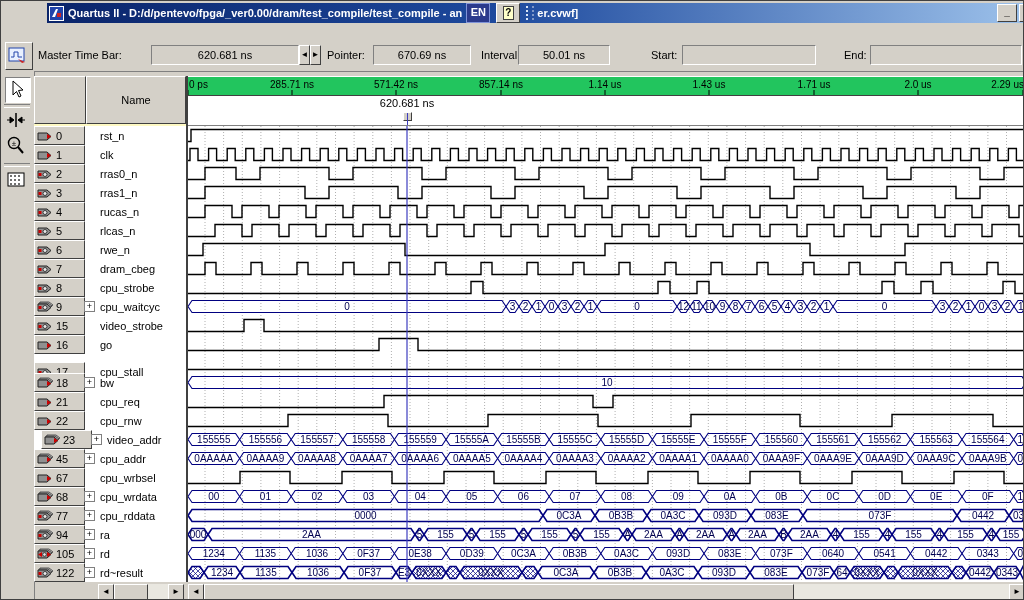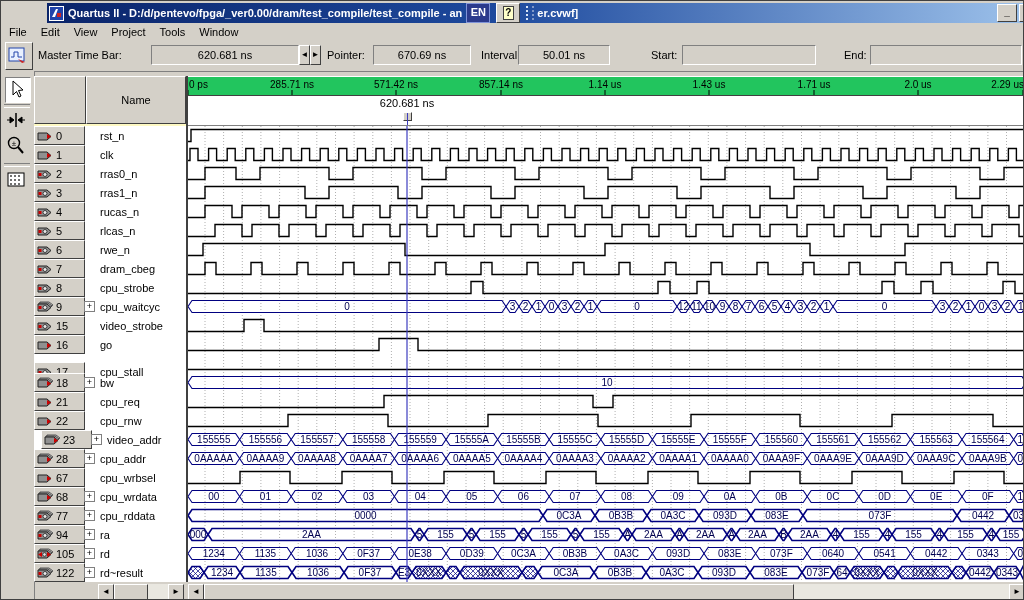--- a/index.html
+++ b/index.html
@@ -94,28 +94,20 @@
     <span class="help-btn"><span class="pg">?</span></span>
     <span class="grip"></span>
     <span class="ttl-tail">er.cvwf]</span>
     <span class="win-btns">
       <span class="wbtn">_</span>
       <span class="wbtn">❏</span>
       <span class="wbtn" style="margin-left:2px">✕</span>
     </span>
   </div>
 
-  <div class="menubar">
-      <span class="menu-item">File</span>
-      <span class="menu-item">Edit</span>
-      <span class="menu-item">View</span>
-      <span class="menu-item">Project</span>
-      <span class="menu-item">Tools</span>
-      <span class="menu-item">Window</span>
-    </div>
 
   <div class="toolbar">
     <div class="tb-btn">
       <svg width="24" height="24" viewBox="0 0 24 24">
         <rect x="3" y="5" width="15" height="13" fill="#e8f0ff" stroke="#2244aa"></rect>
         <path d="M5 14 h3 v-5 h4 v5 h4" stroke="#2244aa" fill="none"></path>
         <path d="M12 16 l7 3 l-3 1 z" fill="#cc2222"></path>
       </svg>
     </div>
     <span class="lbl" style="left:37px">Master Time Bar:</span>
@@ -416,21 +408,21 @@
           </div>
         </div>
         <div class="sig-row" style="top: 323px;">
           <div class="num-cell">
             <svg width="18" height="12" viewBox="0 0 18 12">
               <polygon points="4,1 13,1 17,4 13,7 4,7" fill="#c9c9c9" stroke="#555"></polygon>
               <polygon points="3,2 12,2 16,5 12,8 3,8" fill="#b0b0b0" stroke="#444"></polygon>
               <polygon points="2,3 11,3 15,6.5 11,10 2,10" fill="#909090" stroke="#222"></polygon>
               <polygon points="11,4 15,6.5 11,9" fill="#cc0000"></polygon>
             </svg>
-            <span class="n">28</span>
+            <span class="n">45</span>
           </div>
           <div class="name-cell">
             <span class="expander">+</span>
             <span class="sig-name">cpu_addr</span>
           </div>
         </div>
         <div class="sig-row" style="top: 342px;">
           <div class="num-cell">
             <svg width="18" height="12" viewBox="0 0 18 12">
               <polygon points="2,3 11,3 15,6.5 11,10 2,10" fill="#909090" stroke="#222"></polygon>

